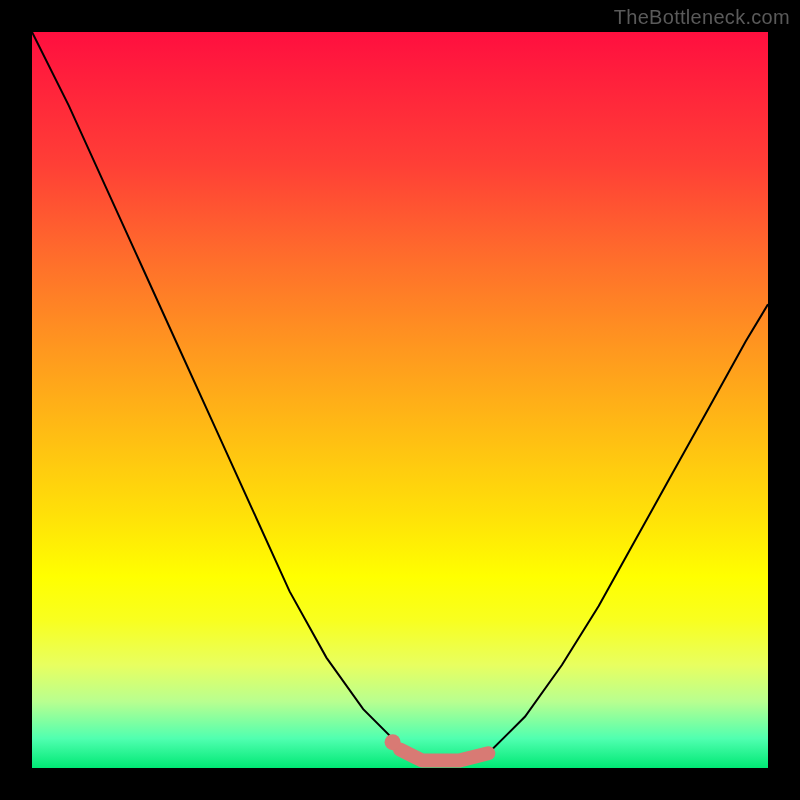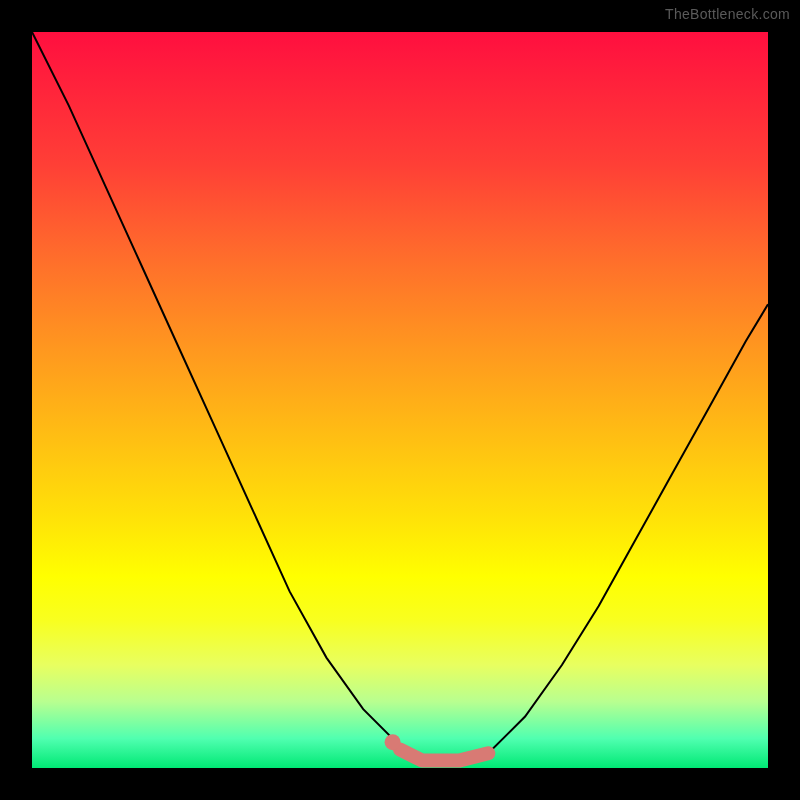--- a/index.html
+++ b/index.html
@@ -42,21 +42,21 @@
       #50ffb0 96%,
       #00e874 100%
     );
     overflow: hidden;
   }
   .watermark {
     position: absolute;
     top: 6px;
     right: 10px;
     color: #5a5a5a;
-    font-size: 14px;
+    font-size: 20px;
     font-weight: 500;
     letter-spacing: 0.3px;
     z-index: 20;
   }
   svg.curves {
     position: absolute;
     left: 0;
     top: 0;
     width: 736px;
     height: 736px;

